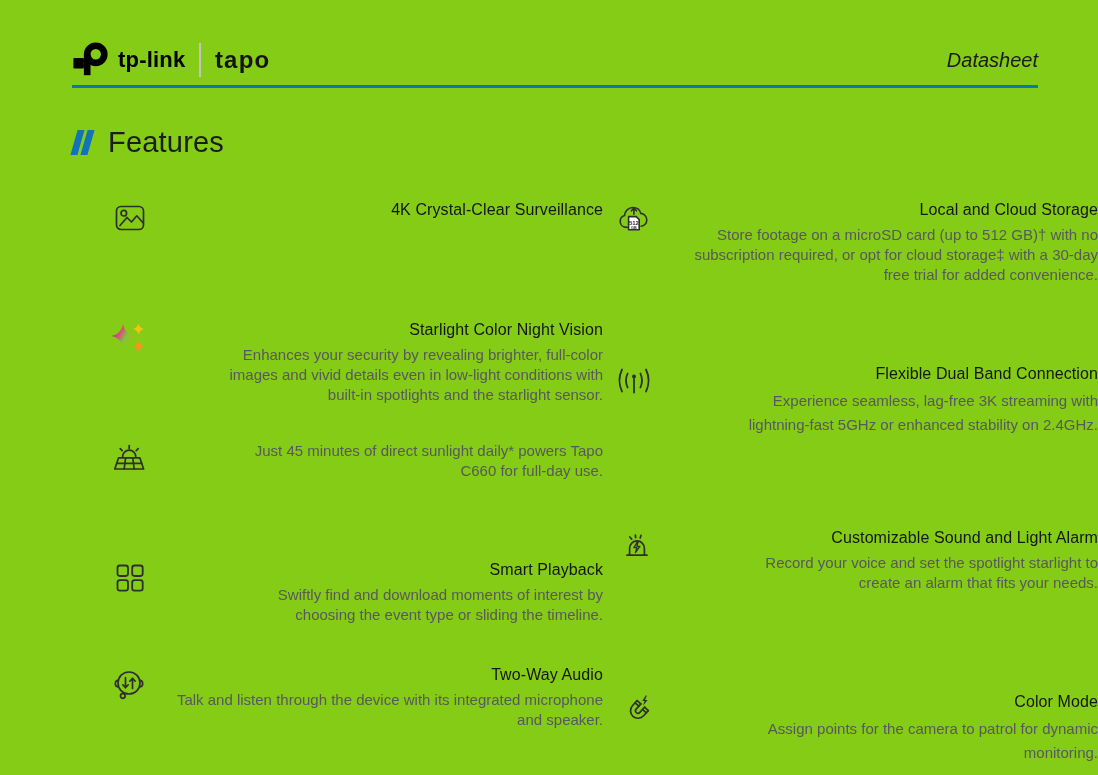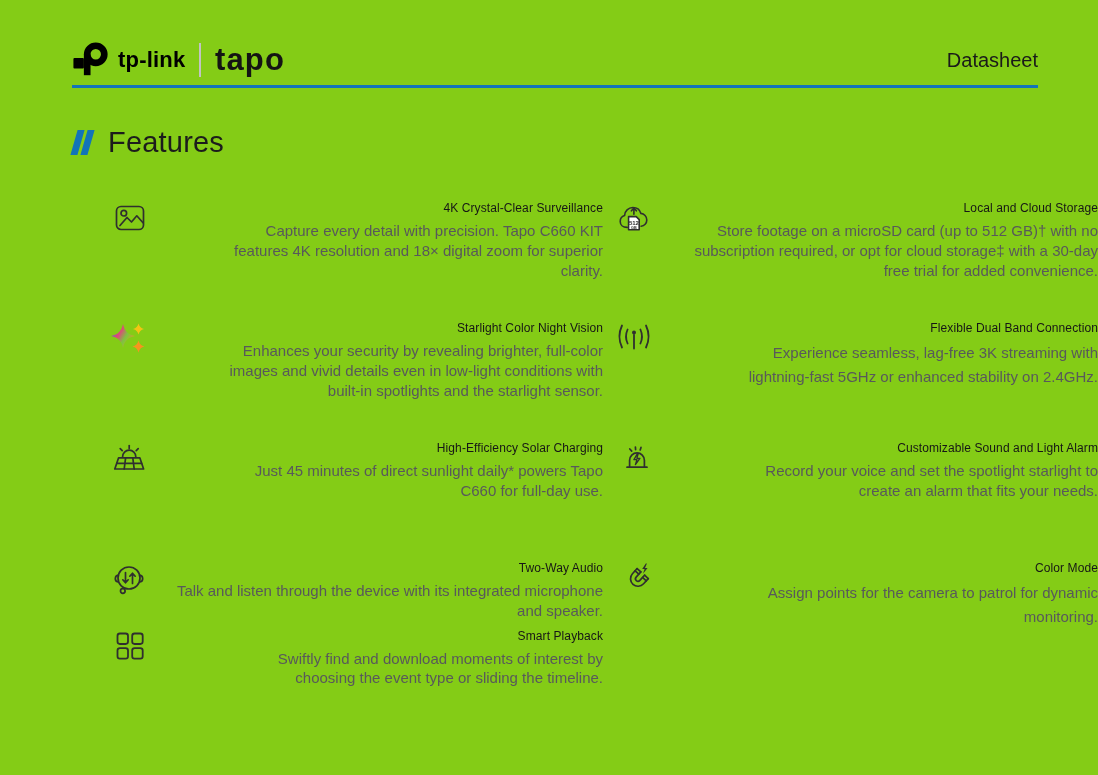--- a/index.html
+++ b/index.html
@@ -33,26 +33,26 @@
     letter-spacing: 0.2px;
     margin-left: 8px;
   }
   .logo-divider {
     width: 1.5px;
     height: 34px;
     background: #c3c3c3;
     margin: 0 14px;
   }
   .tapo-word {
-    font-size: 31px;
+    font-size: 24px;
     font-weight: bold;
     color: #141414;
     letter-spacing: 1.2px;
   }
-  .doc-label { font-size: 20px; color: #1a1a1a; }
+  .doc-label { font-size: 20px; color: #1a1a1a; font-style: italic; }
   .header-rule {
     position: absolute;
     left: 72px;
     right: 60px;
     top: 85px;
     height: 3px;
     background: #1274b8;
   }
 
   
@@ -81,34 +81,34 @@
 
   
   .columns {
     position: absolute;
     left: 98px;
     top: 193px;
     display: flex;
   }
   .col { display: flex; flex-direction: column; }
   .col-left  { width: 505px; }
-  .col-right { width: 495px; }
+  .col-right { width: 495px; gap: 44px; }
   .feature {
     display: flex;
     height: 120px;
     box-sizing: border-box;
     padding-top: 8px;
   }
   .feature.short { height: 105px; }
   .feature.last { height: auto; }
   .f-icon { width: 48px; flex: none; padding-top: 1px; }
   .col-right .f-icon { width: 50px; }
   .f-text { flex: 1; }
   .f-title {
-    font-size: 12px;
+    font-size: 16px;
     font-weight: 500;
     color: #161616;
     letter-spacing: 0.1px;
     margin-bottom: 6px;
   }
   .f-desc {
     font-size: 15px;
     color: #58595b;
     line-height: 1.32;
     white-space: pre-line;
@@ -152,23 +152,20 @@
       <div class="feature">
         <div class="f-icon">
           <svg width="32" height="32" viewBox="0 0 32 32" fill="none" stroke="#2f2f2f" stroke-width="1.7" stroke-linecap="round" stroke-linejoin="round">
             <rect x="2.5" y="4.5" width="27" height="23" rx="4.5"></rect>
             <circle cx="9.8" cy="11.2" r="2.8"></circle>
             <path d="M6 23.5 L13 15.5 L17.5 20 L22.8 13.8 L29 20.8"></path>
           </svg>
         </div>
         <div class="f-text">
           <div class="f-title">4K Crystal-Clear Surveillance</div>
-          <div class="f-desc">Capture every detail with precision. Tapo C660 KIT
-features 4K resolution and 18× digital zoom for superior
-clarity.</div>
         </div>
       </div>
 
       <div class="feature">
         <div class="f-icon">
           <svg width="36" height="32" viewBox="0 0 36 32">
             <defs>
               <linearGradient id="gstar" x1="0%" y1="20%" x2="100%" y2="80%">
                 <stop offset="0" stop-color="#4a6fe0"></stop>
                 <stop offset="0.33" stop-color="#e0457b"></stop>
@@ -194,57 +191,56 @@
           <svg width="34" height="30" viewBox="0 0 34 30" fill="none" stroke="#2f2f2f" stroke-width="1.7" stroke-linecap="round" stroke-linejoin="round">
             <path d="M10.6 14.8 A6.6 6.6 0 0 1 23.8 14.8"></path>
             <path d="M8.2 6.6 L10.2 8.7"></path>
             <path d="M17.2 3.6 L17.2 6.4"></path>
             <path d="M26.2 6.6 L24.2 8.7"></path>
             <path d="M6.6 15.8 H27.8 L31.6 27 H2.8 Z"></path>
             <path d="M13.6 15.8 L12.2 27 M20.8 15.8 L22.2 27 M4.8 21.3 H29.6"></path>
           </svg>
         </div>
         <div class="f-text">
-          <div class="f-title">High-Efficiency Solar Charging</div>
           <div class="f-desc">Just 45 minutes of direct sunlight daily* powers Tapo
 C660 for full-day use.</div>
+        </div>
+      </div>
+
+      <div class="feature short">
+        <div class="f-icon">
+          <svg width="32" height="32" viewBox="0 0 32 32" fill="none" stroke="#2f2f2f" stroke-width="1.8">
+            <rect x="3.5" y="3.5" width="10.5" height="10.5" rx="2.4"></rect>
+            <rect x="18.2" y="3.5" width="10.5" height="10.5" rx="2.4"></rect>
+            <rect x="3.5" y="18.2" width="10.5" height="10.5" rx="2.4"></rect>
+            <rect x="18.2" y="18.2" width="10.5" height="10.5" rx="2.4"></rect>
+          </svg>
+        </div>
+        <div class="f-text">
+          <div class="f-title">Smart Playback</div>
+          <div class="f-desc">Swiftly find and download moments of interest by
+choosing the event type or sliding the timeline.</div>
         </div>
       </div>
 
       <div class="feature last">
         <div class="f-icon">
           <svg width="34" height="34" viewBox="0 0 34 34" fill="none" stroke="#2f2f2f" stroke-width="1.7" stroke-linecap="round" stroke-linejoin="round">
             <circle cx="17" cy="16" r="11"></circle>
             <path d="M6.3 13.2 a3.4 3.4 0 0 0 -0.3 6.7"></path>
             <path d="M27.7 13.2 a3.4 3.4 0 0 1 0.3 6.7"></path>
             <circle cx="10.8" cy="29" r="2.3"></circle>
             <path d="M13.5 10.5 V20.5 M10.8 17.8 L13.5 20.8 L16.2 17.8"></path>
             <path d="M20.5 21.5 V11.5 M17.8 14.2 L20.5 11.2 L23.2 14.2"></path>
           </svg>
         </div>
         <div class="f-text">
           <div class="f-title">Two-Way Audio</div>
           <div class="f-desc">Talk and listen through the device with its integrated microphone
 and speaker.</div>
-        </div>
-      </div>
-
-      <div class="feature short">
-        <div class="f-icon">
-          <svg width="32" height="32" viewBox="0 0 32 32" fill="none" stroke="#2f2f2f" stroke-width="1.8">
-            <rect x="3.5" y="3.5" width="10.5" height="10.5" rx="2.4"></rect>
-            <rect x="18.2" y="3.5" width="10.5" height="10.5" rx="2.4"></rect>
-            <rect x="3.5" y="18.2" width="10.5" height="10.5" rx="2.4"></rect>
-            <rect x="18.2" y="18.2" width="10.5" height="10.5" rx="2.4"></rect>
-          </svg>
-        </div>
-        <div class="f-text">
-          <div class="f-title">Smart Playback</div>
-          <div class="f-desc">Swiftly find and download moments of interest by
-choosing the event type or sliding the timeline.</div>
         </div>
       </div>
 
     </div>
 
     <div class="col col-right">
 
       <div class="feature">
         <div class="f-icon">
           <svg width="36" height="32" viewBox="0 0 36 32" fill="none" stroke="#2f2f2f" stroke-width="1.6" stroke-linecap="round" stroke-linejoin="round">

